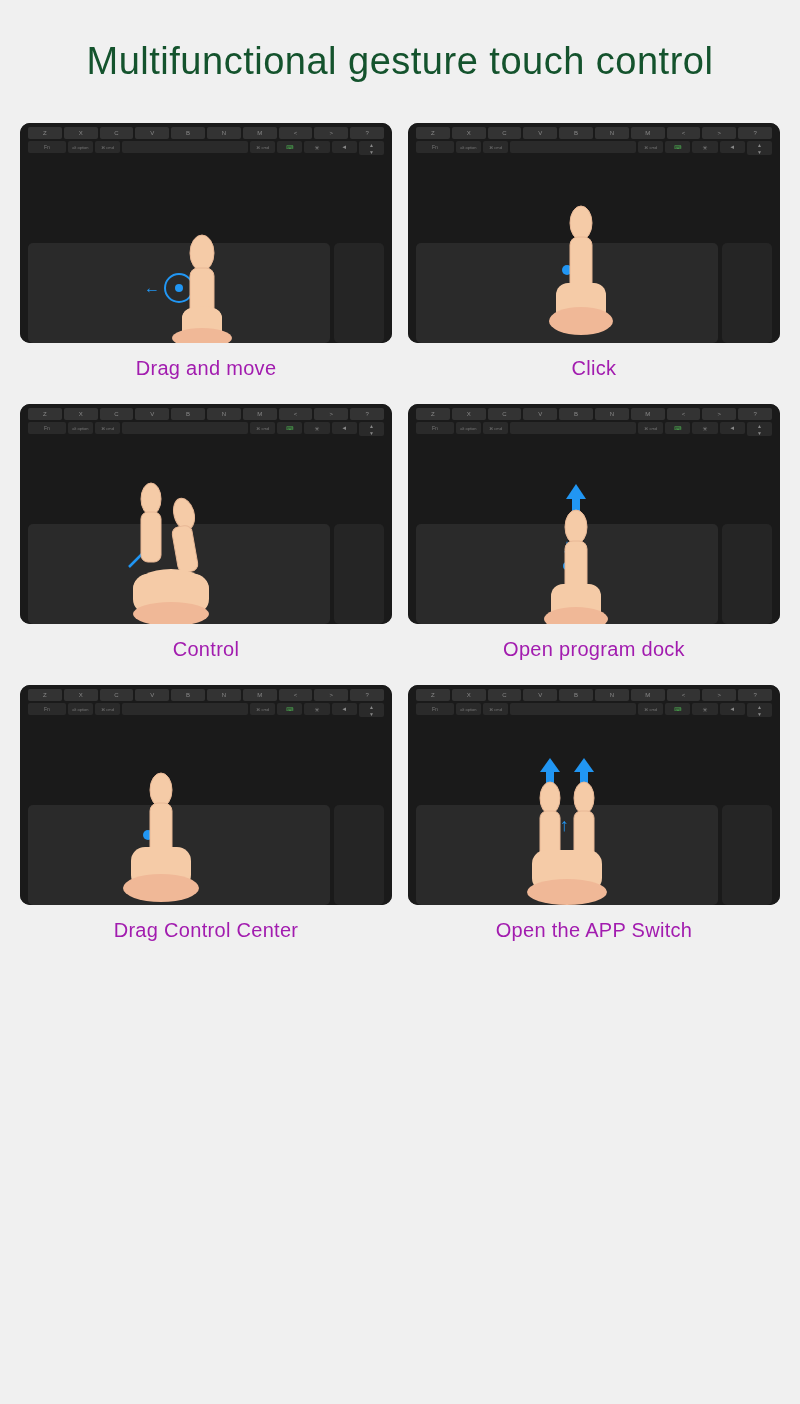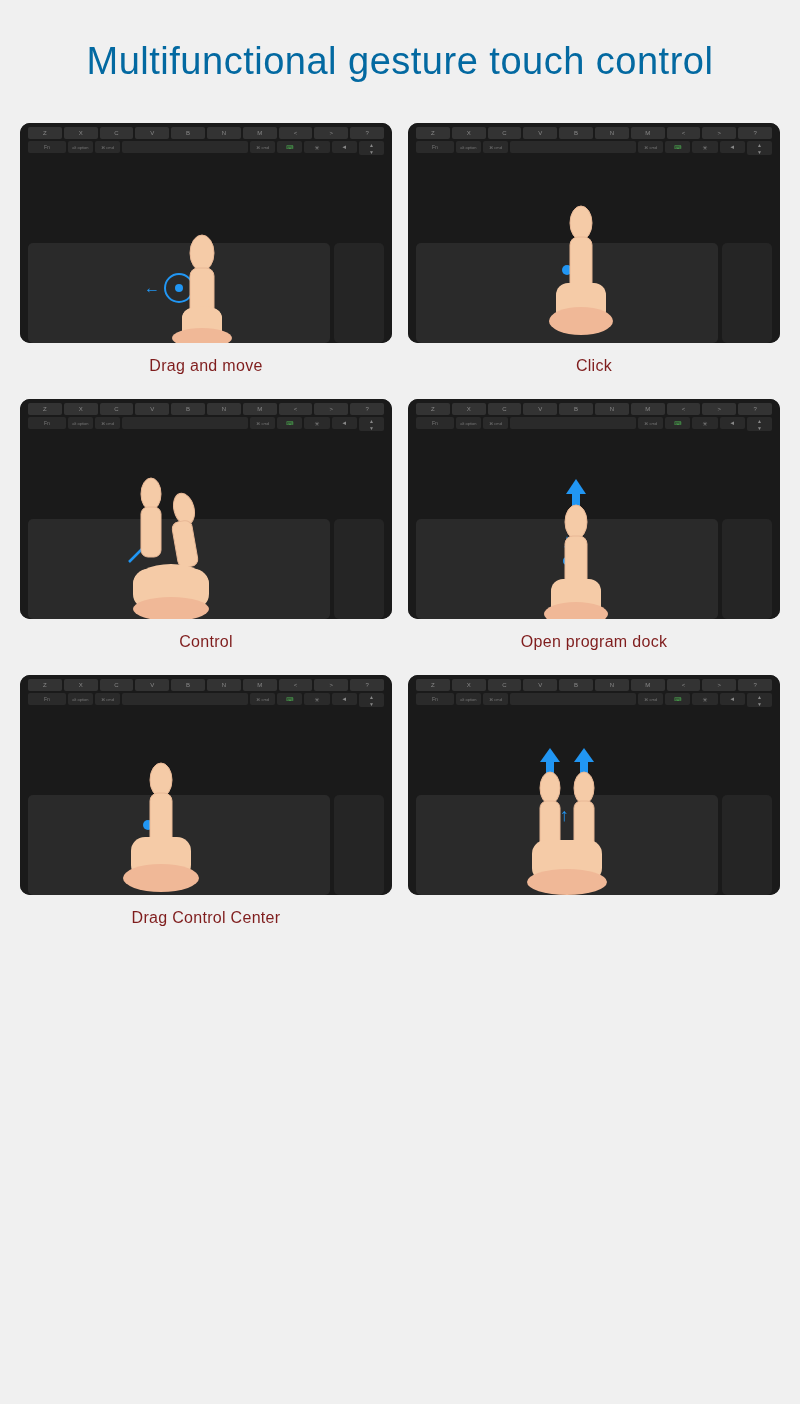--- a/index.html
+++ b/index.html
@@ -10,21 +10,21 @@
       font-family: 'Arial', sans-serif;
       display: flex;
       flex-direction: column;
       align-items: center;
       padding: 40px 20px 40px;
     }
 
     .page-title {
       font-size: 38px;
       font-weight: 400;
-      color: #0369a1;
+      color: #14532d;
       text-align: center;
       margin-bottom: 40px;
       letter-spacing: 0.5px;
     }
 
     .grid {
       display: grid;
       grid-template-columns: 1fr 1fr;
       gap: 24px 16px;
       width: 100%;
@@ -95,22 +95,22 @@
       flex: 1;
     }
 
     .touchpad-right {
       background: #252525;
       border-radius: 5px;
       width: 50px;
     }
 
     .gesture-label {
-      font-size: 16px;
-      color: #7f1d1d;
+      font-size: 20px;
+      color: #a21caf;
       text-align: center;
       margin-top: 14px;
       font-weight: 400;
       letter-spacing: 0.3px;
     }
   </style>
 </head>
 <body>
 
 <h1 class="page-title">Multifunctional gesture touch control</h1>
@@ -438,15 +438,16 @@
         <ellipse cx="68" cy="48" rx="10" ry="16" fill="#f5cba7" stroke="#e8b896" stroke-width="1"></ellipse>
         <rect x="58" y="61" width="20" height="48" rx="7" fill="#f5cba7" stroke="#e8b896" stroke-width="1"></rect>
 
         <ellipse cx="102" cy="48" rx="10" ry="16" fill="#f5cba7" stroke="#e8b896" stroke-width="1"></ellipse>
         <rect x="92" y="61" width="20" height="48" rx="7" fill="#f5cba7" stroke="#e8b896" stroke-width="1"></rect>
 
         <rect x="50" y="100" width="70" height="42" rx="14" fill="#f5cba7"></rect>
         <ellipse cx="85" cy="142" rx="40" ry="13" fill="#f0b897"></ellipse>
       </svg>
     </div>
+    <div class="gesture-label">Open the APP Switch</div>
   </div>
 
 </div>
 
 </body></html>

